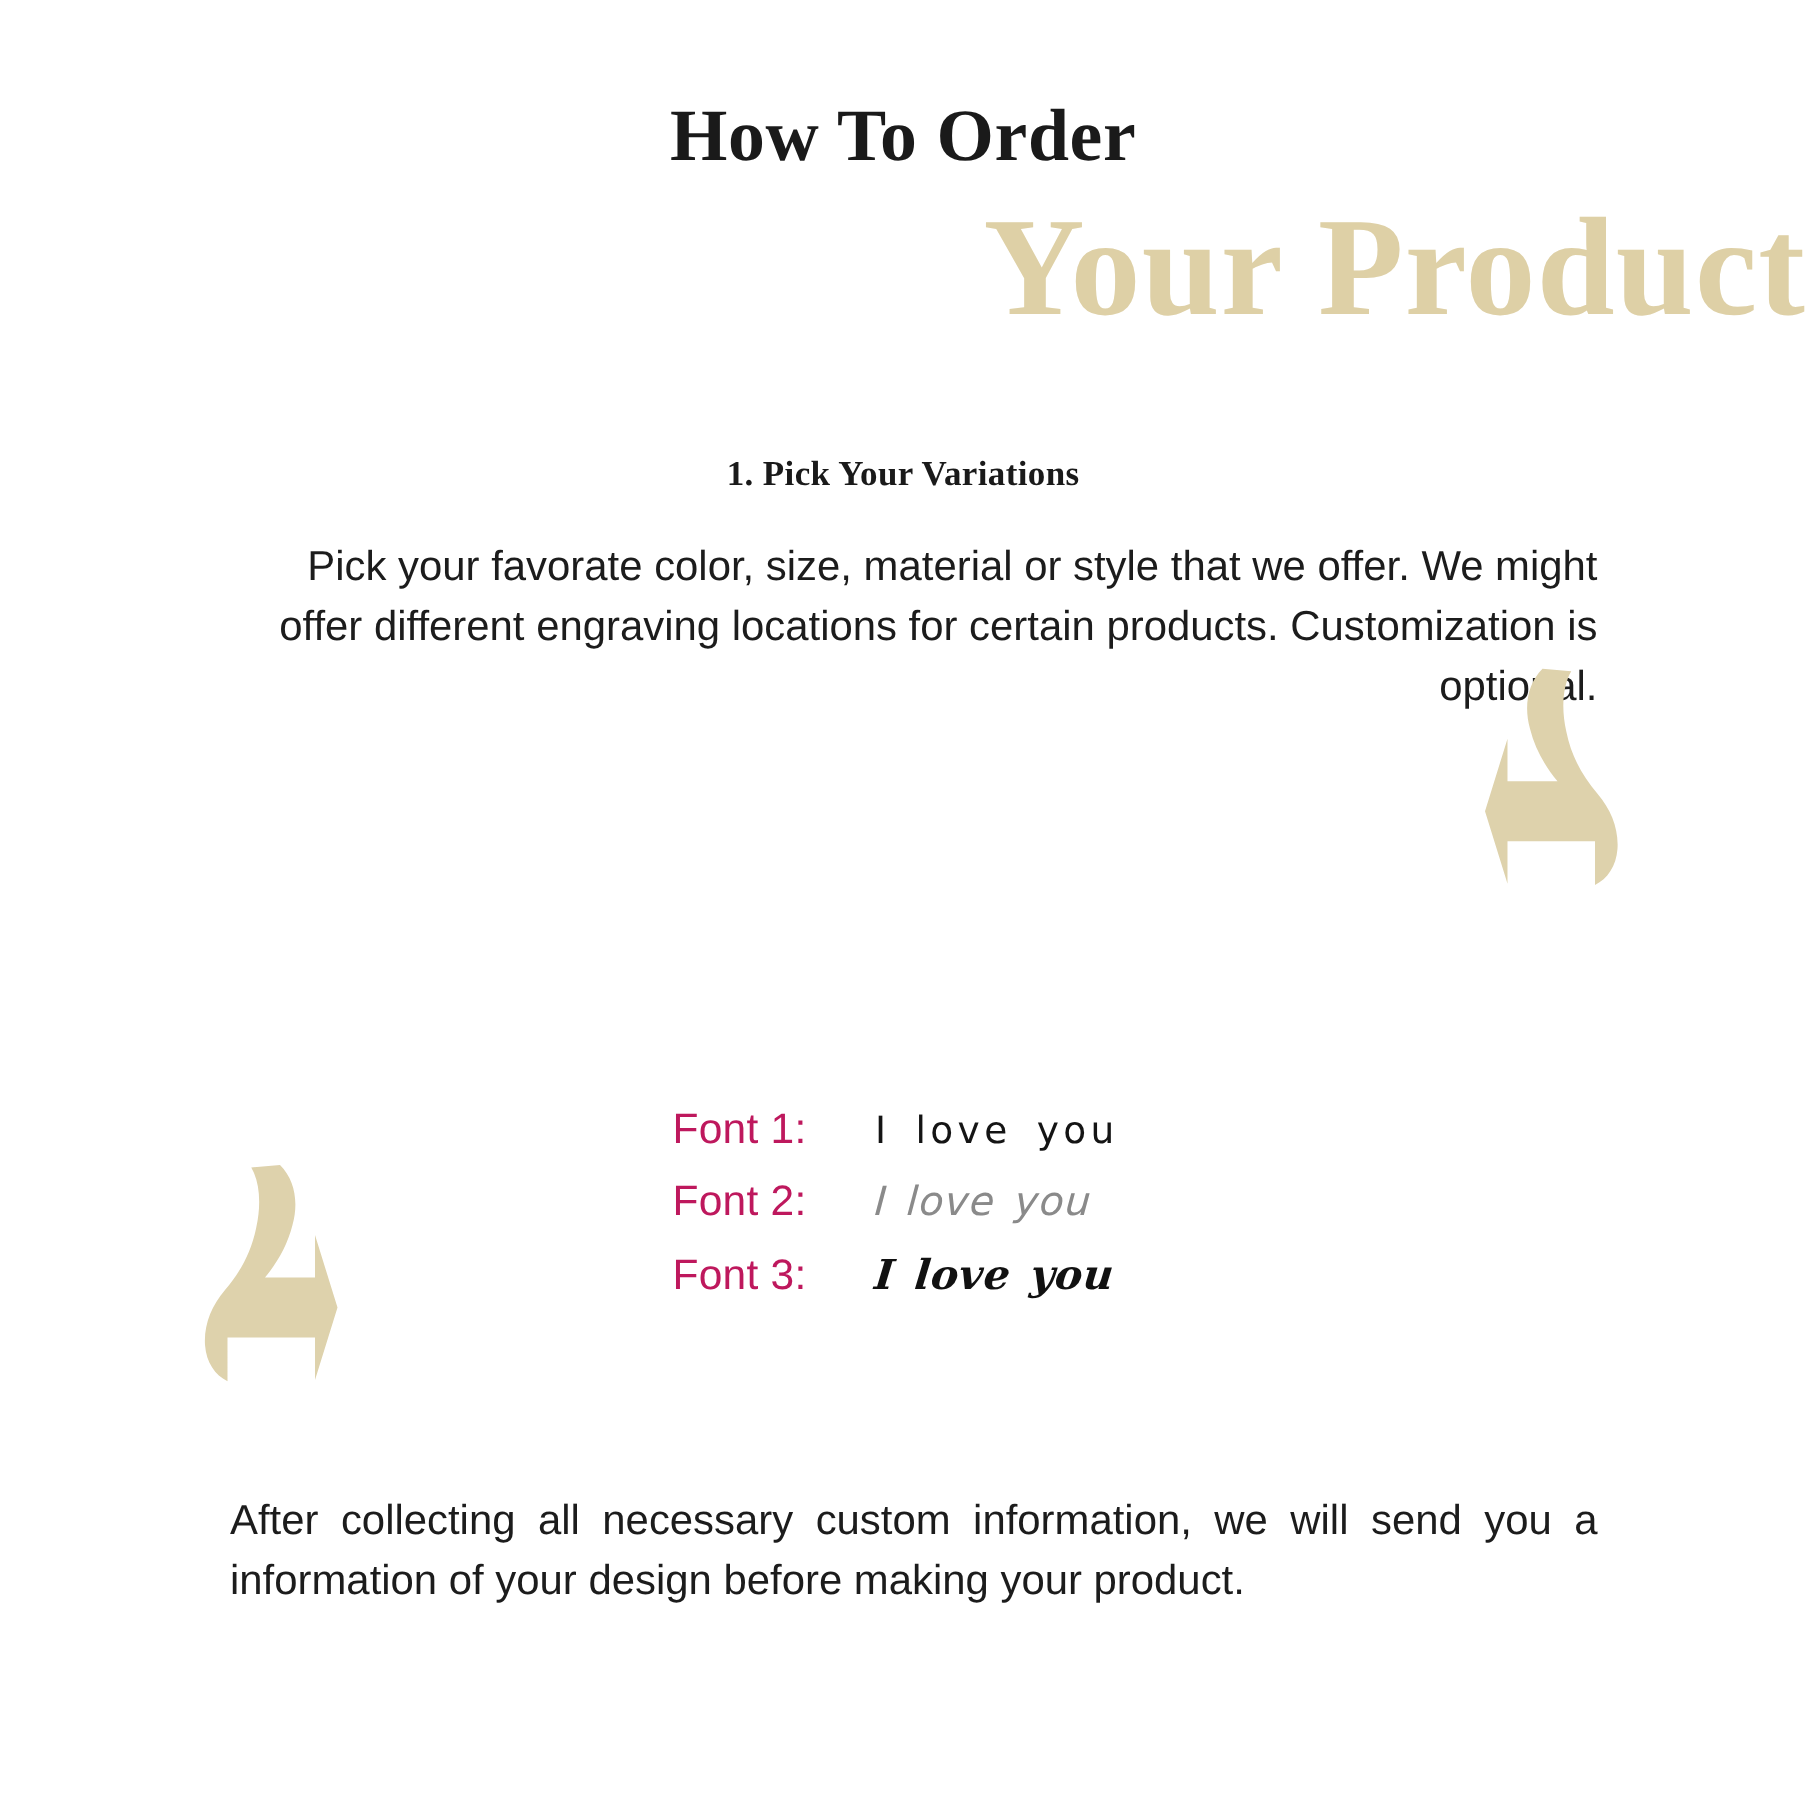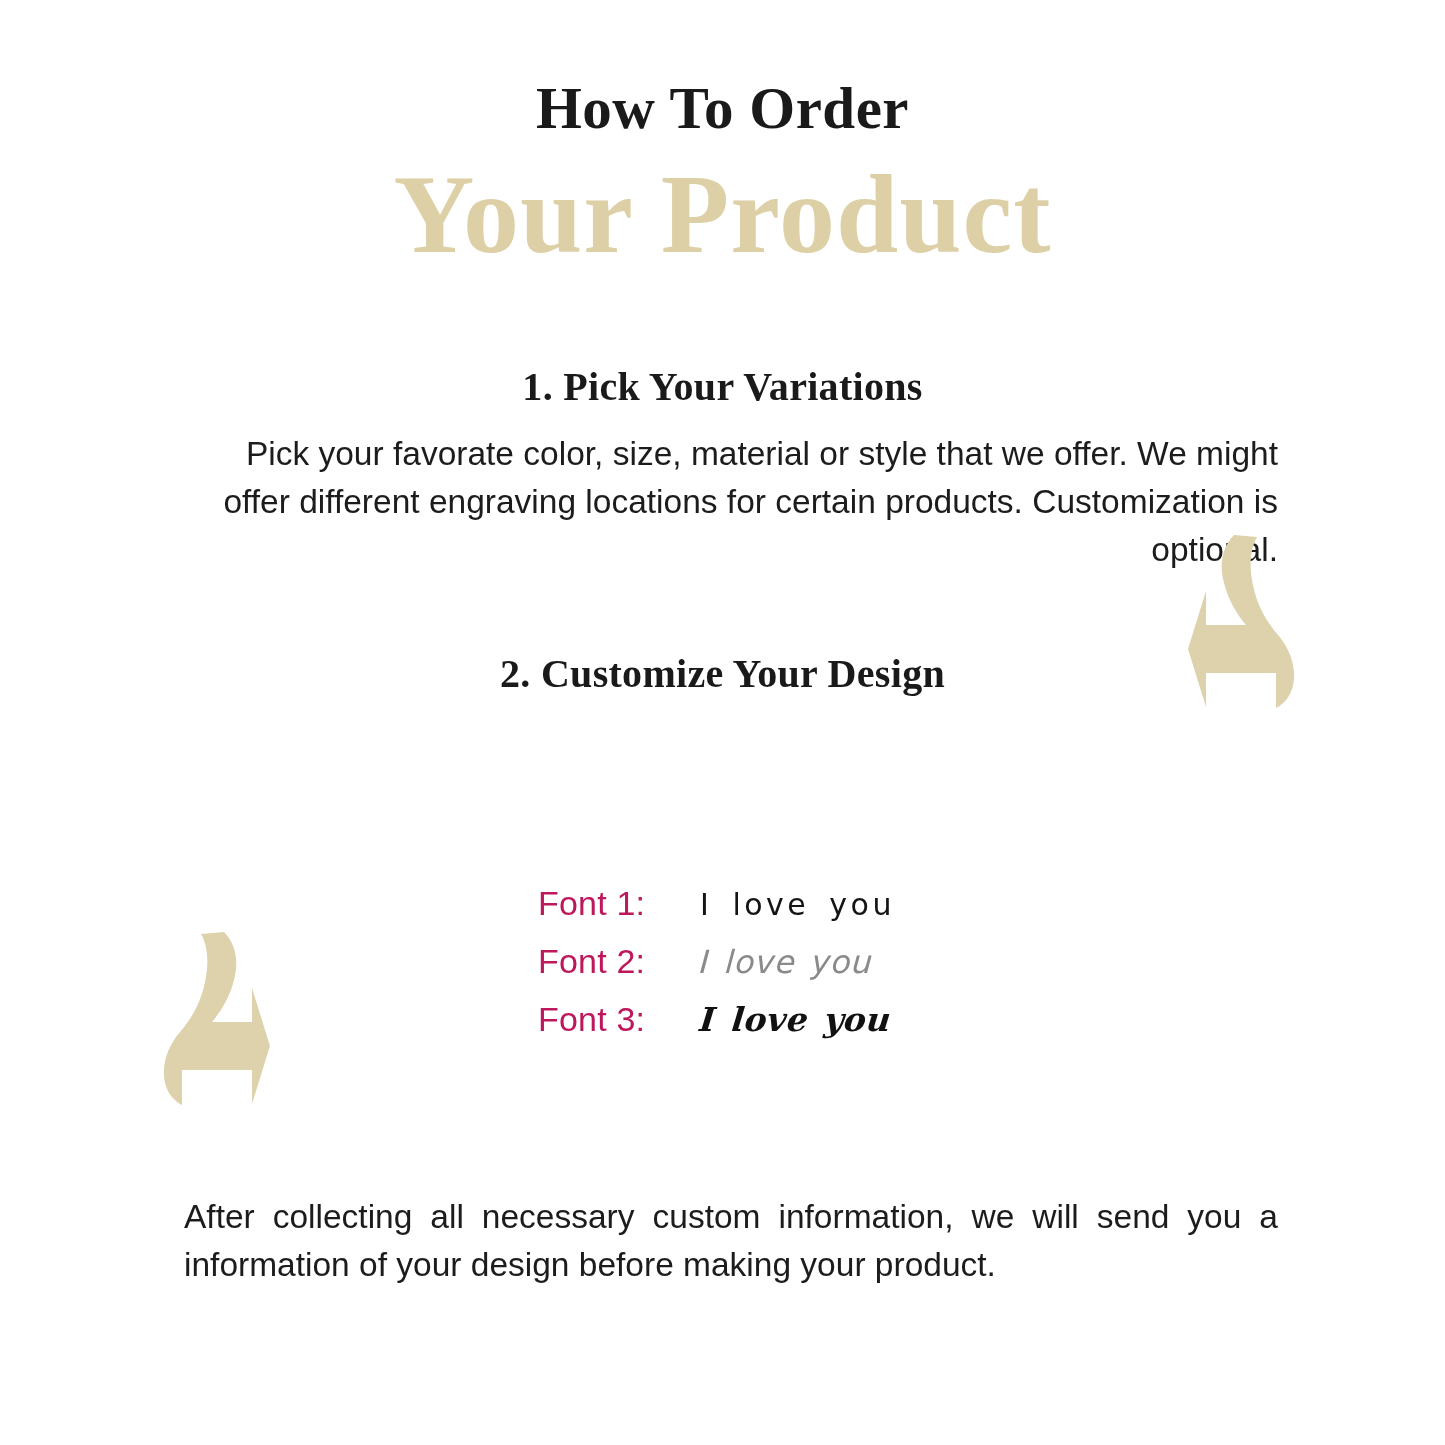--- a/index.html
+++ b/index.html
@@ -35,39 +35,39 @@
     letter-spacing: 0.5px;
     color: #1a1a1a;
     white-space: nowrap;
   }
 
   .title-sub {
     position: absolute;
     top: 156px;
     left: 0;
     width: 1445px;
-    text-align: center;
+    text-align: right;
     font-family: "Liberation Serif", serif;
     font-weight: bold;
     font-size: 112px;
     line-height: 1.05;
     letter-spacing: 1px;
     color: #ded0a6;
     white-space: nowrap;
   }
 
   
   .step-heading {
     position: absolute;
     left: 0;
     width: 1445px;
     text-align: center;
     font-family: "Liberation Serif", serif;
     font-weight: bold;
-    font-size: 40px;
+    font-size: 28px;
     line-height: 1.1;
     letter-spacing: 0.3px;
     color: #1a1a1a;
     white-space: nowrap;
   }
   #heading-1 { top: 365px; }
   #heading-2 { top: 652px; }
   #heading-3 { top: 1128px; }
 
   
@@ -160,21 +160,20 @@
 <div id="page">
 
   <div class="title-main">How To Order</div>
 
   <div class="title-sub">Your Product</div>
 
   <div class="step-heading" id="heading-1">1. Pick Your Variations</div>
 
   <div class="step-body" id="body-1">Pick your favorate color, size, material or style that we offer. We might offer different engraving locations for certain products. Customization is optional.</div>
 
-  <div class="step-heading" id="heading-2">2. Customize Your Design</div>
 
 
   <div id="font-samples">
 
     <div class="font-row">
       <span class="font-label">Font 1:</span>
       <span class="font-sample sample-1">I love you</span>
     </div>
 
     <div class="font-row">

